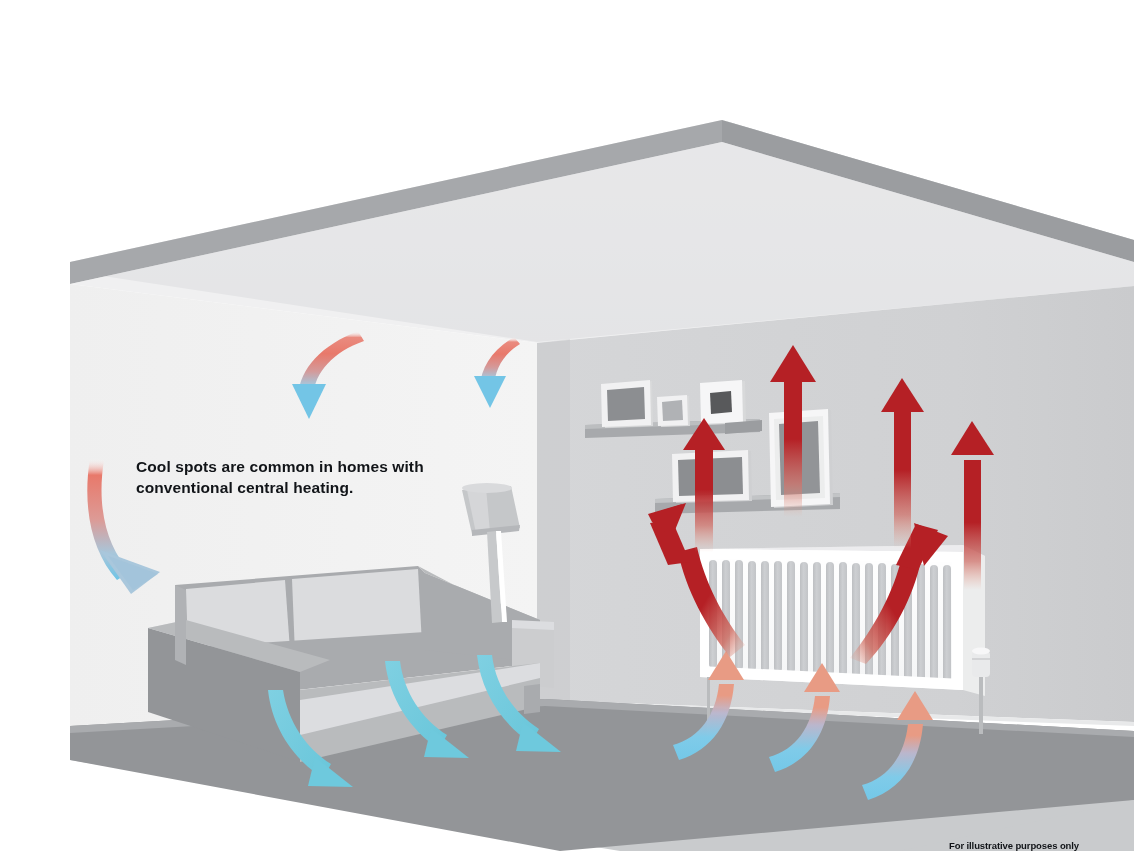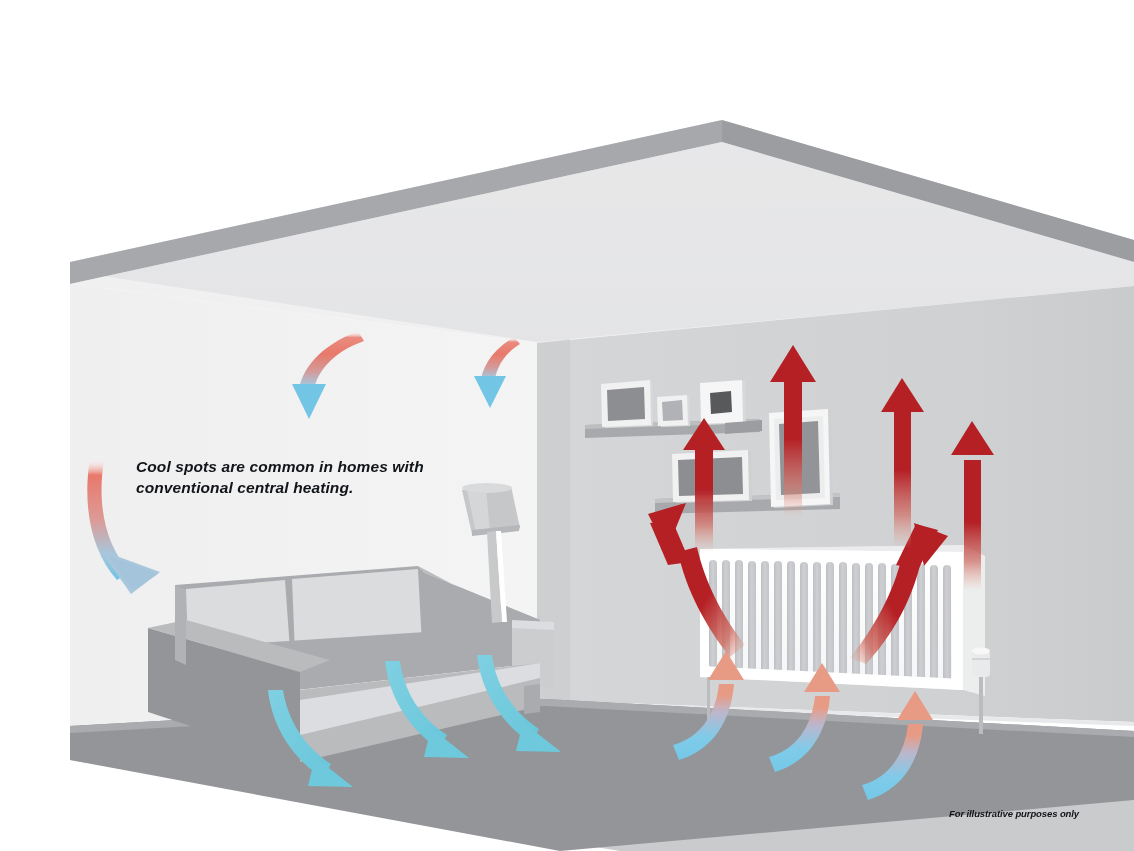--- a/index.html
+++ b/index.html
@@ -8,25 +8,24 @@
     width:1134px;height:851px;overflow:hidden;position:relative;
   }
   #stage{position:absolute;inset:0;width:1134px;height:851px;background:#ffffff;}
   #scene{position:absolute;left:0;top:0;width:1134px;height:851px;}
   .label{
     position:absolute;
     font-weight:bold;
     color:#111418;
     letter-spacing:.1px;
     white-space:pre-line;
-    font-style:italic;
   }
   #lbl-cool-spots{left:136px;top:456px;font-size:15.5px;line-height:21px;}
   #lbl-cool-air{left:477px;top:773px;font-size:15.5px;line-height:21px;}
-  #lbl-disclaimer{left:949px;top:808px;font-size:9.5px;line-height:12px;letter-spacing:-.1px;}
+  #lbl-disclaimer{left:949px;top:840px;font-size:9.5px;line-height:12px;letter-spacing:-.1px;}
 </style>
 </head>
 <body>
 
 <div id="stage">
 
   <svg id="scene" viewBox="0 0 1134 851">
     <defs>
 
       <linearGradient id="gWarmCool" x1="0" y1="0" x2="0" y2="1">

